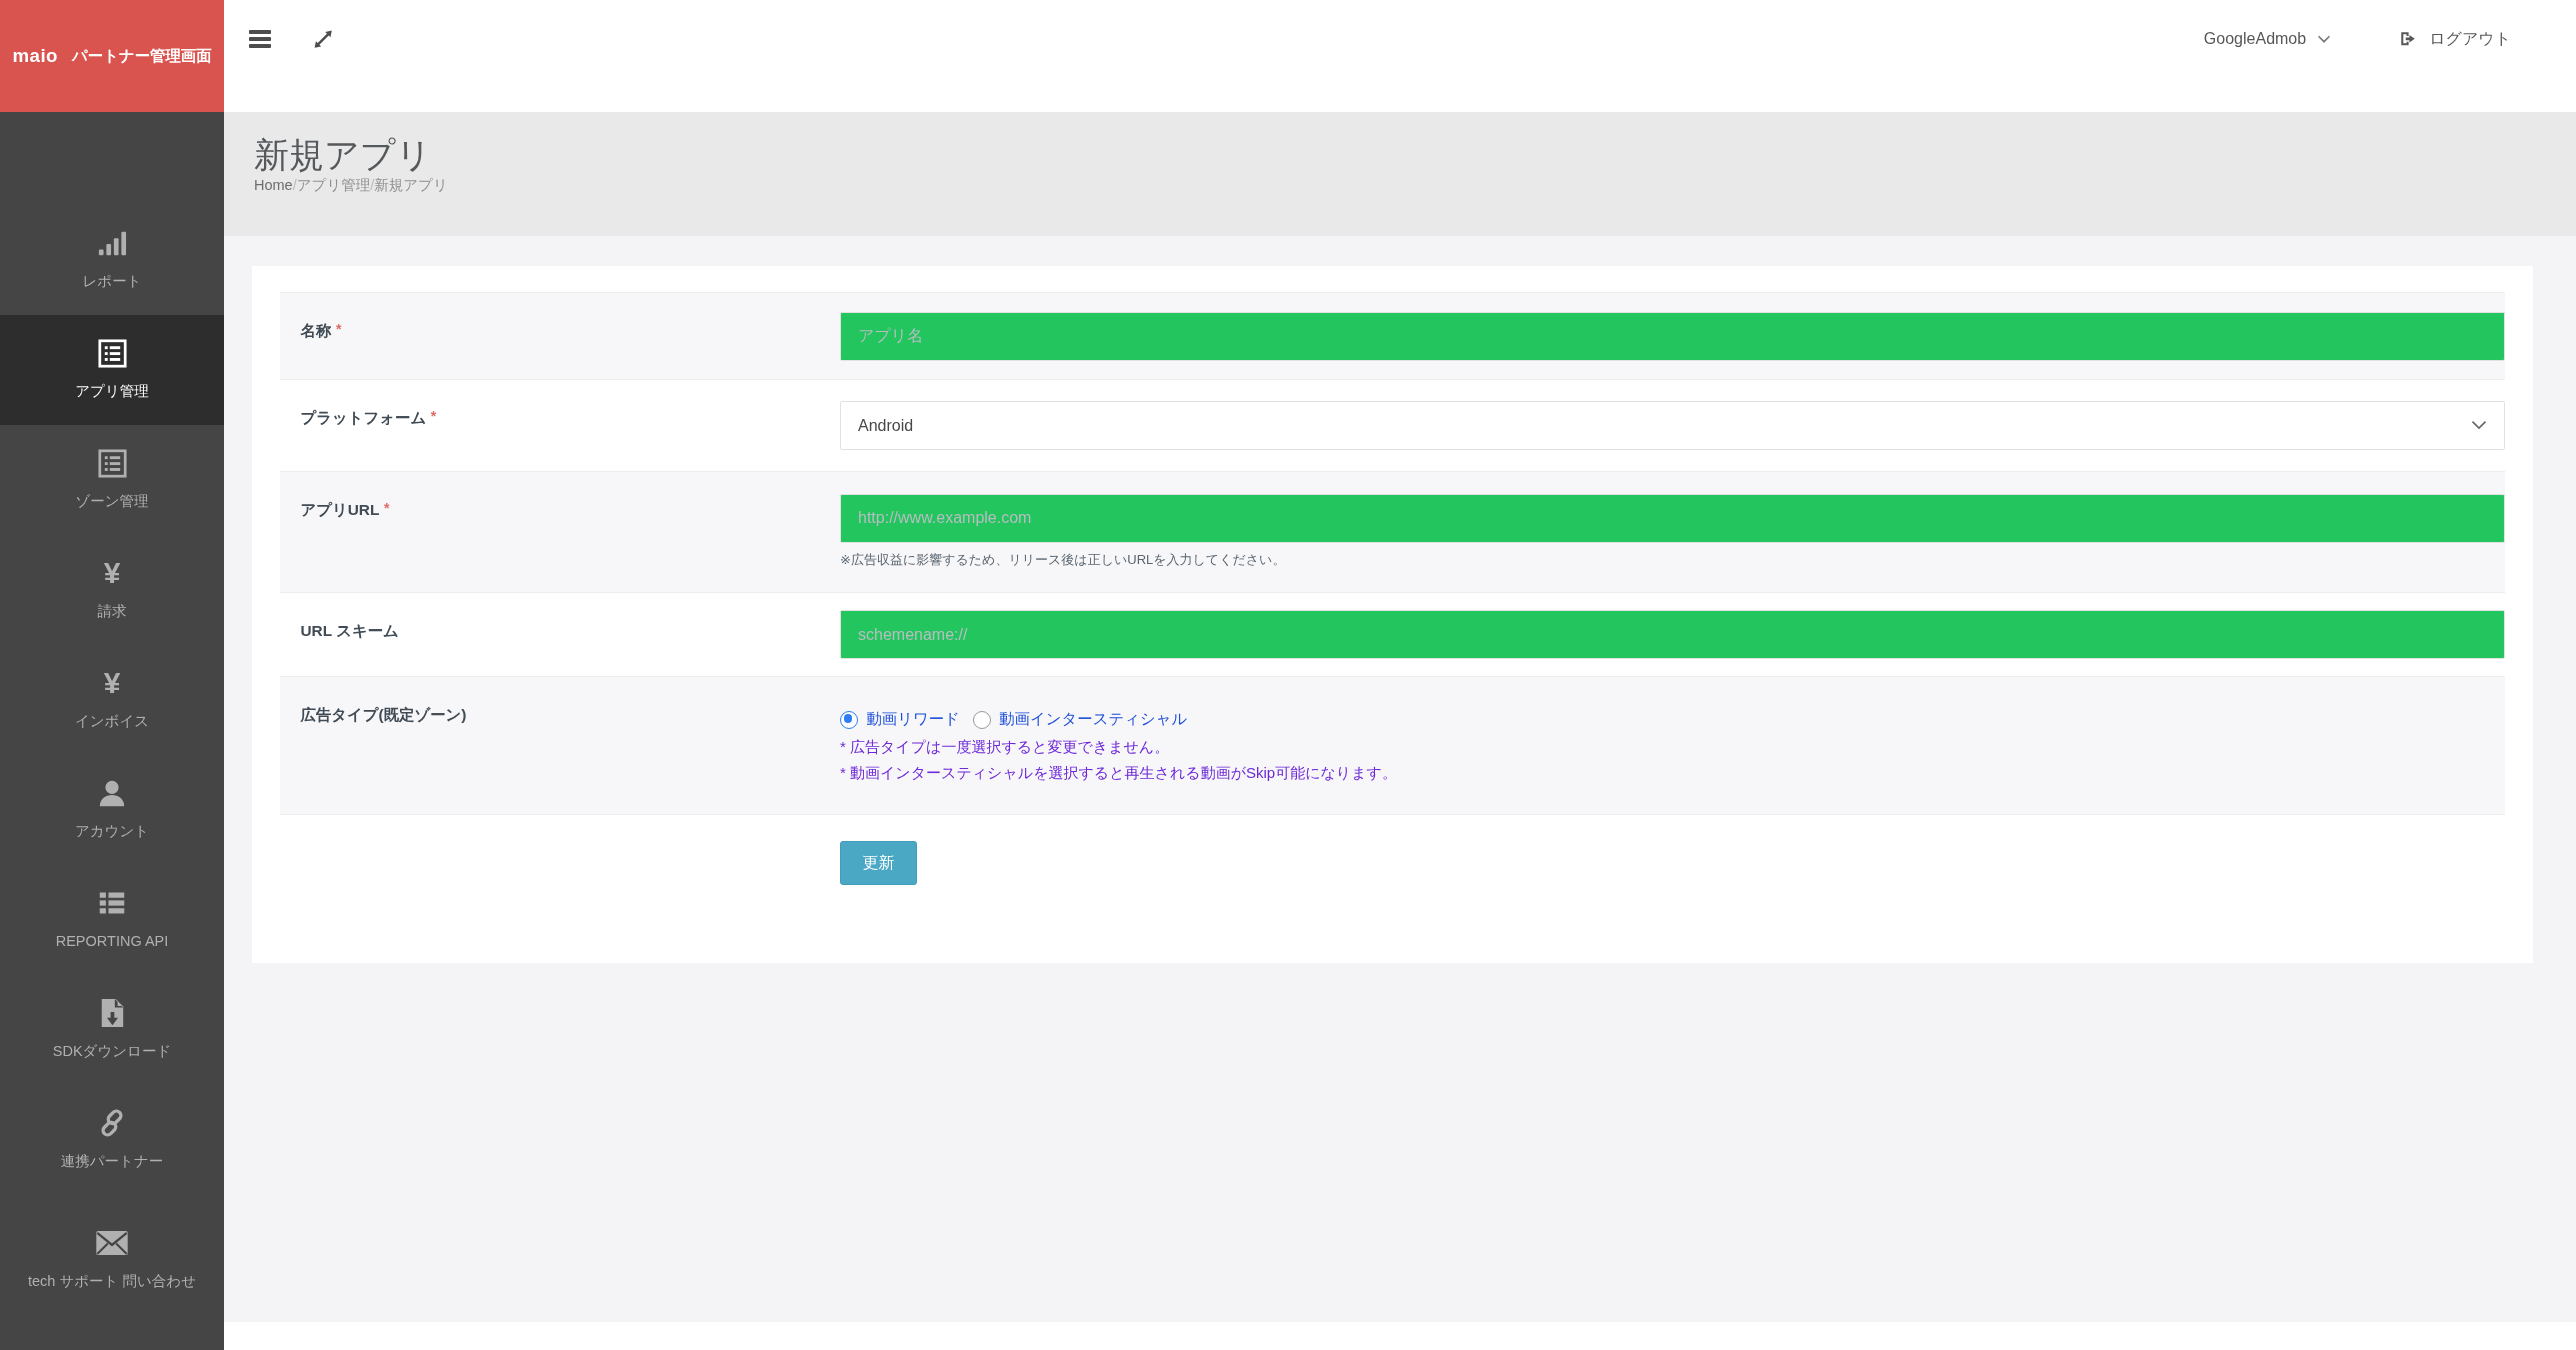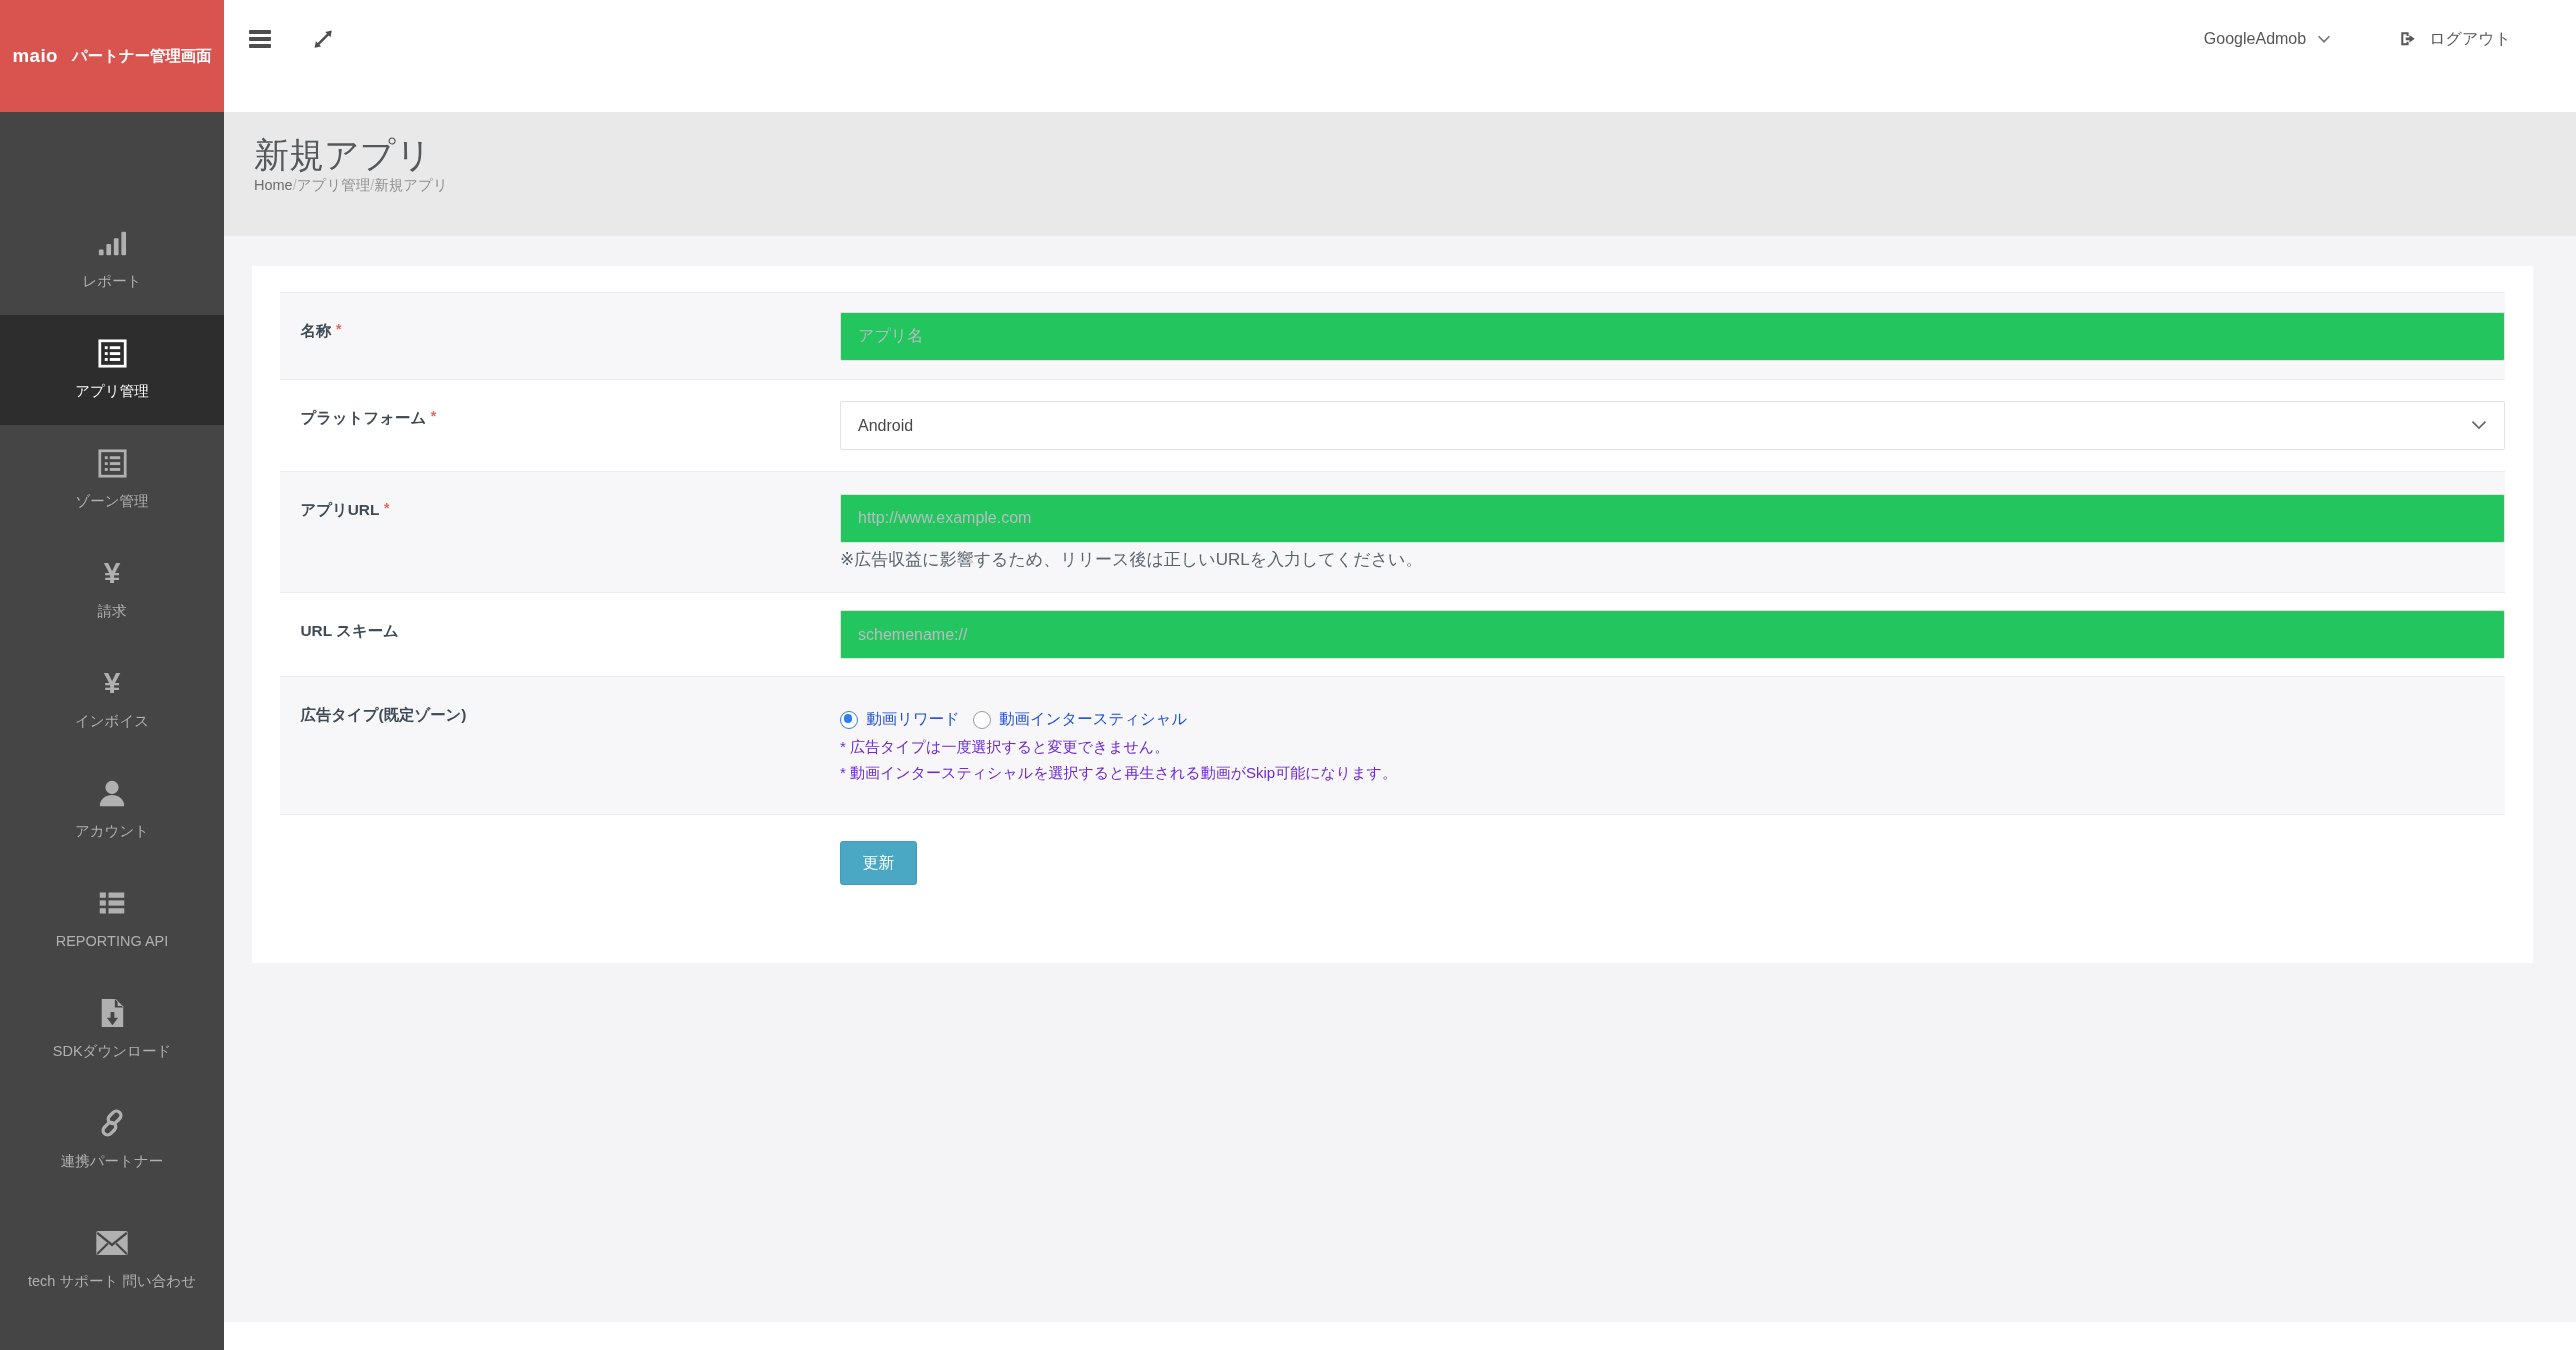--- a/index.html
+++ b/index.html
@@ -50,21 +50,21 @@
   .req{color:#e06b63;font-size:14px;margin-left:4.7px;vertical-align:1.9px;font-weight:bold;}
   .fv{flex:1;display:flex;flex-direction:column;justify-content:center;}
   .tinput{height:49px;box-sizing:border-box;border:0.9px solid #e2e2e2;border-radius:1.9px;
           padding:0 17px;font-size:16px;color:#555;background:#22c55e;width:100%;outline:none;
           font-family:"Liberation Sans","DejaVu Sans",sans-serif;}
   .tinput::placeholder{color:#b9bdc1;opacity:1;}
   .selectbox{height:49px;box-sizing:border-box;border:0.9px solid #e2e2e2;border-radius:1.9px;
              background:#fff;display:flex;align-items:center;justify-content:space-between;
              padding:0 17px;font-size:16px;color:#484848;cursor:pointer;}
   .selectbox .chev{color:#555;display:flex;}
-  .note{margin-top:7px;font-size:17px;color:#5a6570;line-height:20.5px;}
+  .note{margin-top:7px;font-size:13px;color:#5a6570;line-height:20.5px;}
   .radio-line{display:flex;align-items:center;font-size:15.4px;color:#1d4ed8;height:28px;}
   .radio{width:18px;height:18px;border-radius:50%;box-sizing:border-box;position:relative;
          background:#fff;margin-right:8.4px;cursor:pointer;flex:0 0 auto;}
   .radio.on{border:1.9px solid #2e7ef2;}
   .radio.on::after{content:"";position:absolute;left:2.8px;top:2.8px;width:8.4px;height:8.4px;
                    border-radius:50%;background:#2e7ef2;}
   .radio.off{border:1.9px solid #9a9a9a;margin-left:13px;}
   .rednote{font-size:15px;color:#6d28d9;line-height:26px;}
   .btn-row{display:flex;}
   .btn-spacer{width:560px;}

